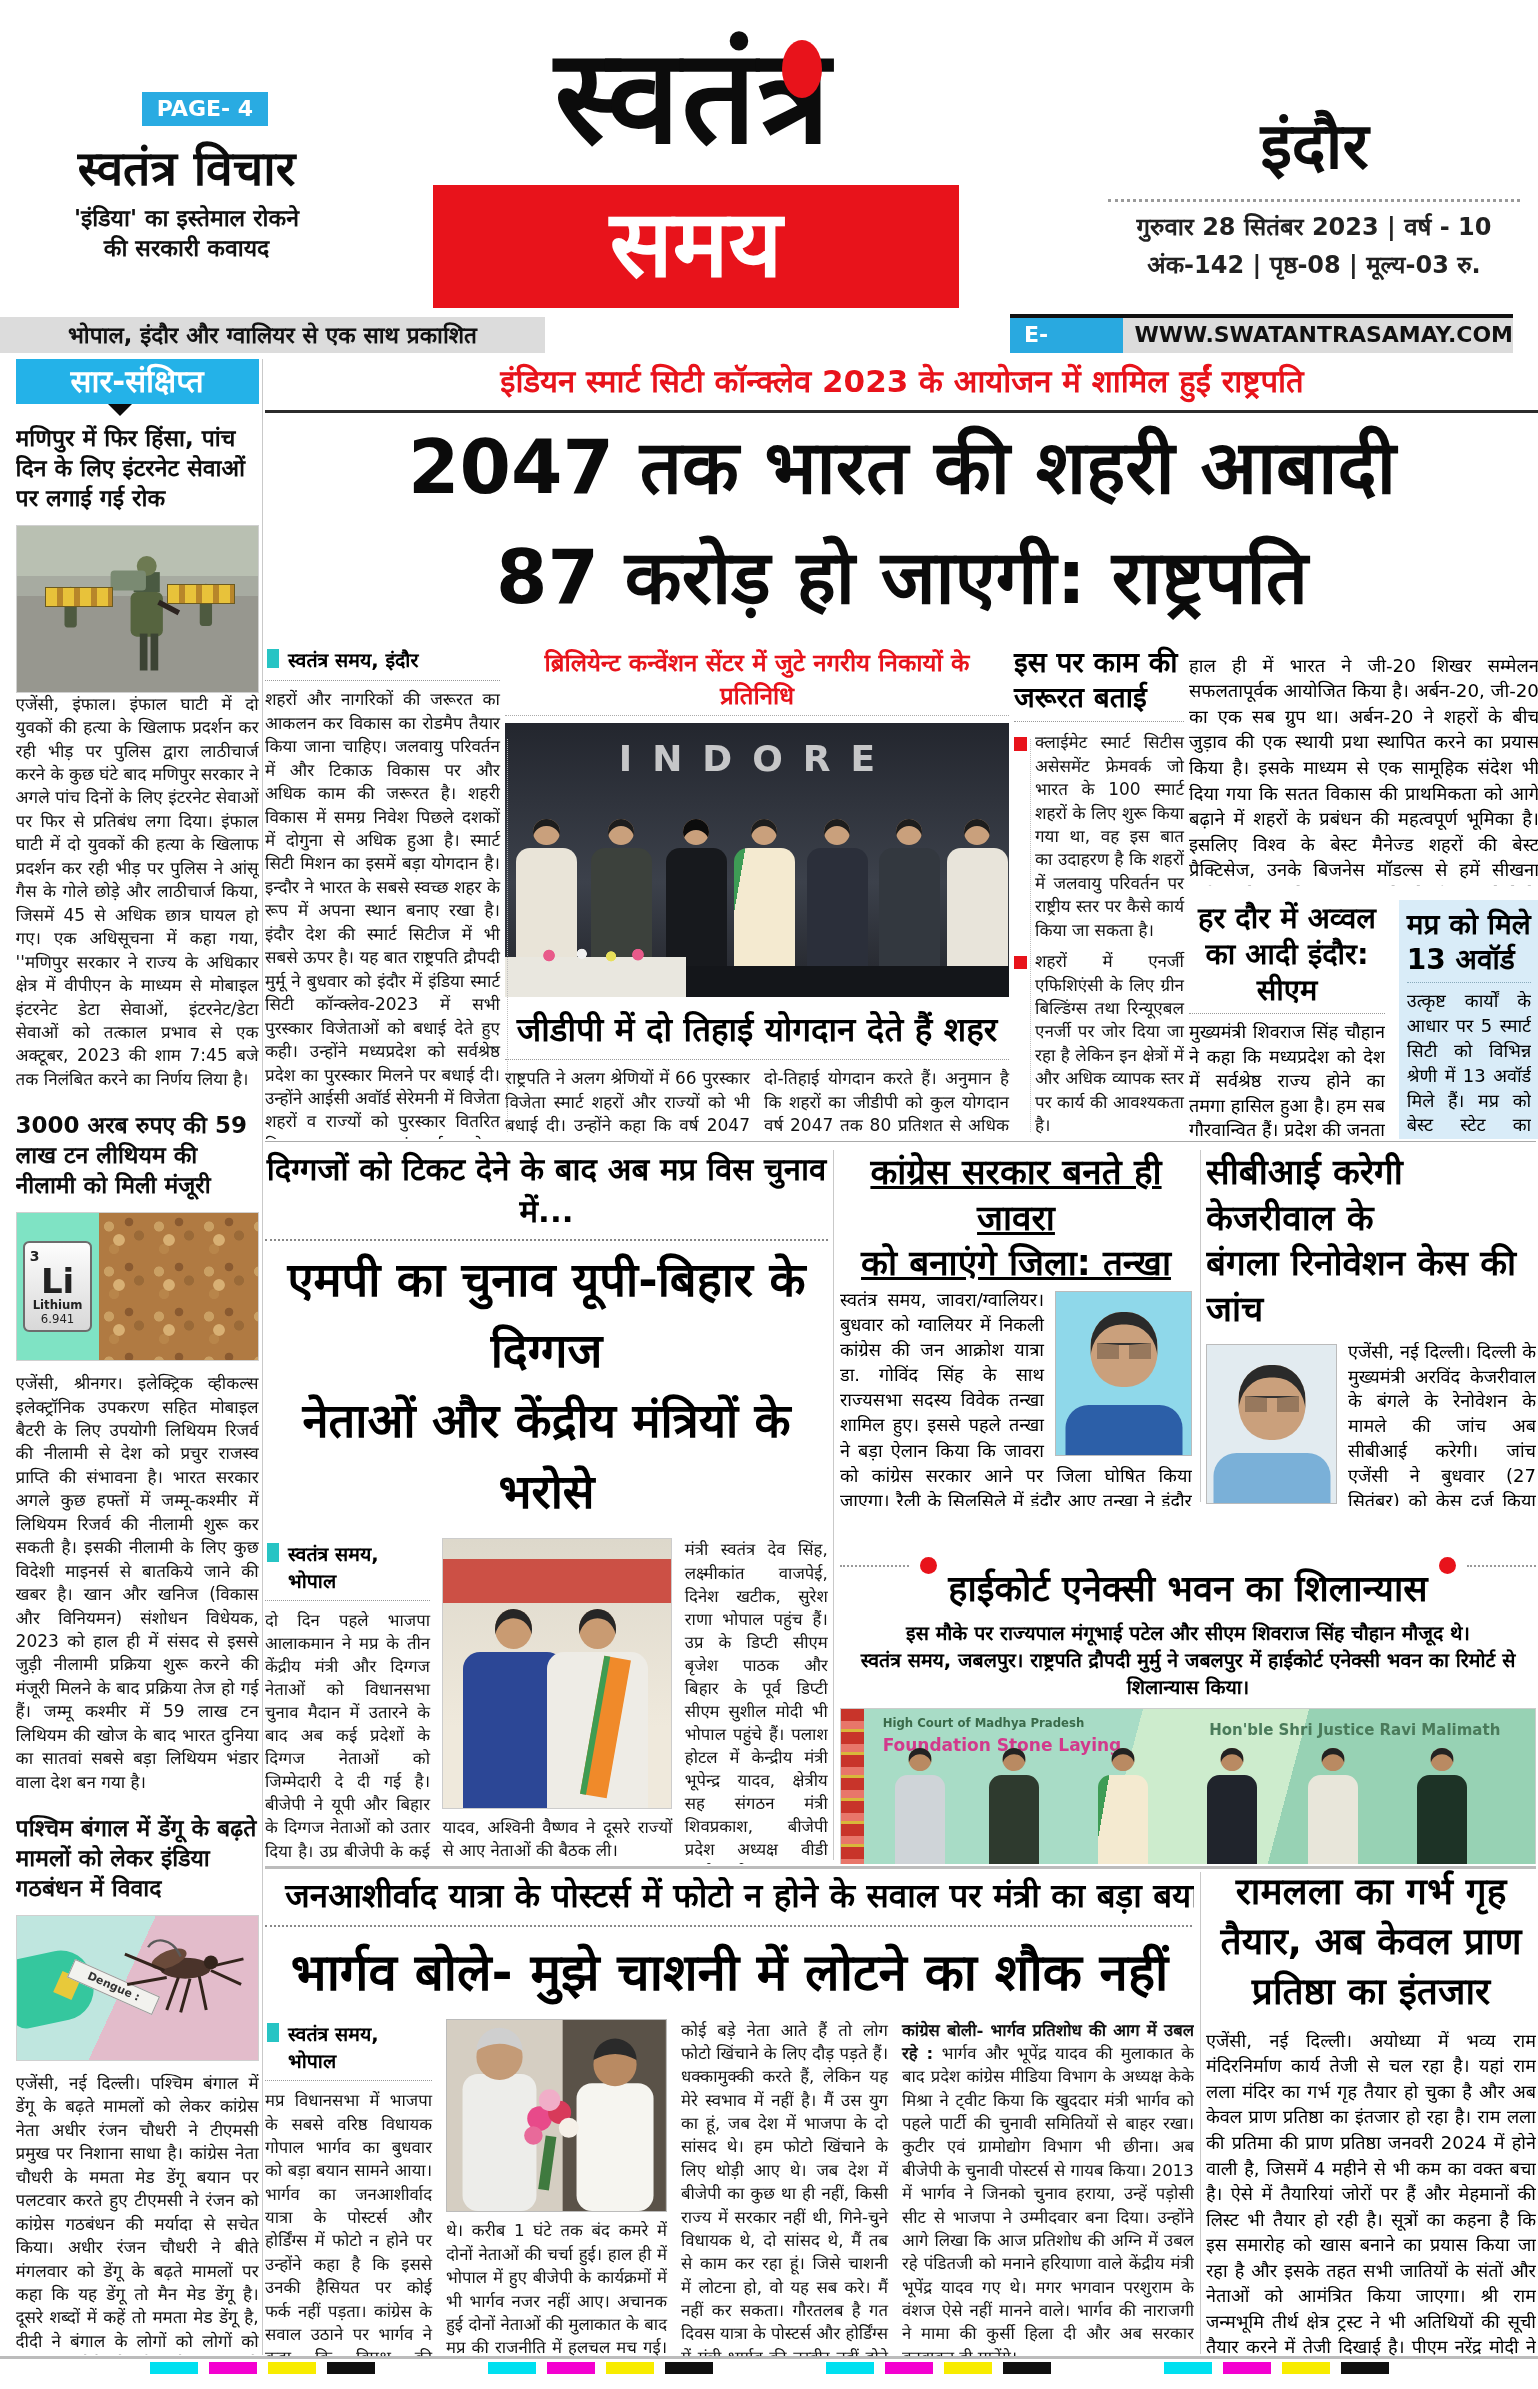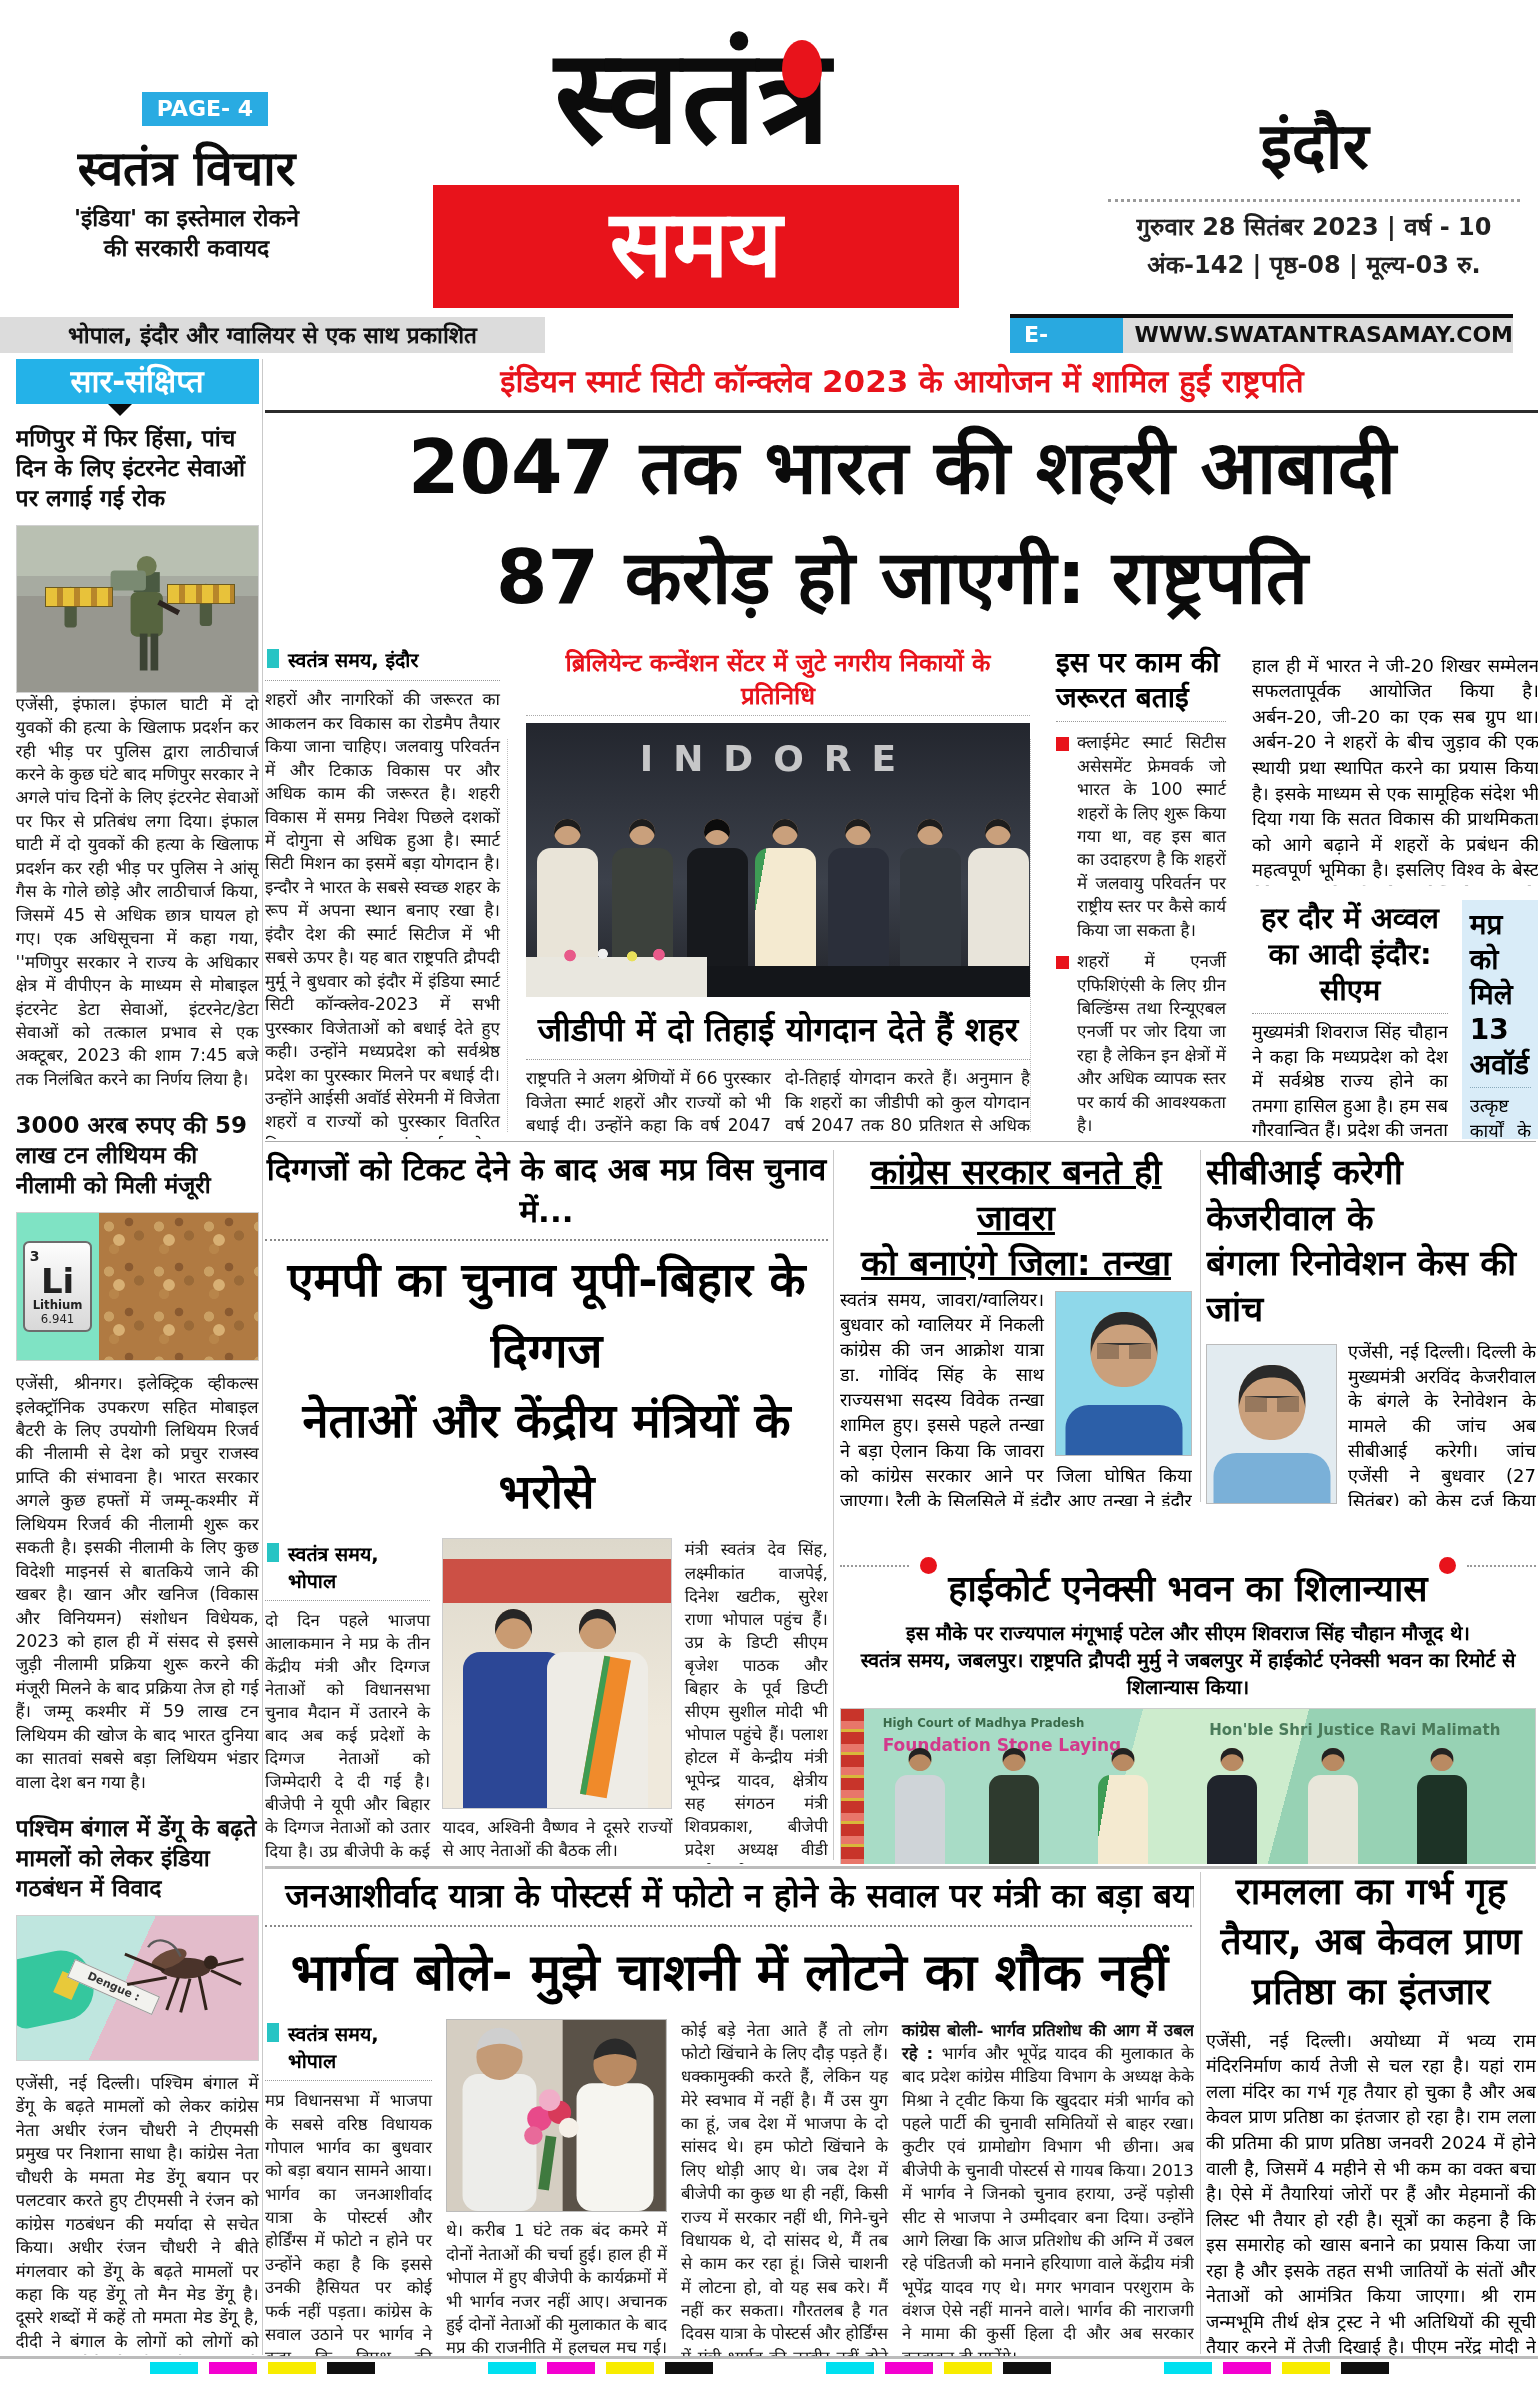--- a/index.html
+++ b/index.html
@@ -58,21 +58,21 @@
   .p-dengue { height:146px; background:linear-gradient(115deg,#bfe6df 0 45%, #e3bccb 45% 100%); margin:11px 0; }
   .glove { position:absolute; left:-9.3px; top:37px; width:86px; height:70px; background:#35c79e; border-radius:14px 31px 31px 14px; transform:rotate(-12deg); }
   .tube { position:absolute; left:50px; top:61px; width:93px; height:20px; background:#f2f2ee; border:1.6px solid #999; transform:rotate(24deg); font-size:11px; font-weight:bold; color:#333; text-align:center; line-height:18.7px; }
   .tube-cap { position:absolute; left:40px; top:58px; width:20px; height:23px; background:#e8c93a; transform:rotate(24deg); }
   .mosq { position:absolute; right:4.7px; top:7.8px; }
 
   
   #lead { position:absolute; left:265px; top:359px; width:1274px; height:780px; overflow:hidden; }
   .lead-kicker { color:#e8131b; font-size:31px; font-weight:800; text-align:center; padding-bottom:9.3px; border-bottom:3.1px solid #2b2b2b; }
   .lead-headline { font-size:74px; font-weight:800; color:#0b0b0b; text-align:center; line-height:1.48; }
-  .lead-cols { display:flex; gap:26px; margin-top:12.4px; }
+  .lead-cols { display:flex; gap:5px; margin-top:12.4px; }
   .colA { width:235px; }
   .colB { width:504px; }
   .colC { width:170px; }
   .colD { flex:1; }
   .byline { position:relative; font-size:19.5px; font-weight:bold; padding:1.6px 0 6.2px 23px; border-bottom:1.6px dotted #999; margin-bottom:7.8px; }
   .byline:before { content:""; position:absolute; left:1.6px; top:4.7px; width:12.4px; height:18.7px; background:#27c4c4; }
   .photo-kicker { color:#e8131b; font-size:24px; font-weight:800; text-align:center; border-bottom:1.6px dotted #aaa; padding-bottom:4.7px; }
   .lead-photo { position:relative; height:274px; margin-top:6.2px; background:linear-gradient(#23262e,#3c414b 58%,#22242a); overflow:hidden; }
   .indore { position:absolute; top:15.6px; width:100%; text-align:center; color:#e2e2e2; font-size:36px; font-weight:800; letter-spacing:20px; opacity:.85; }
   .pfig { position:absolute; bottom:31px; width:64px; }

